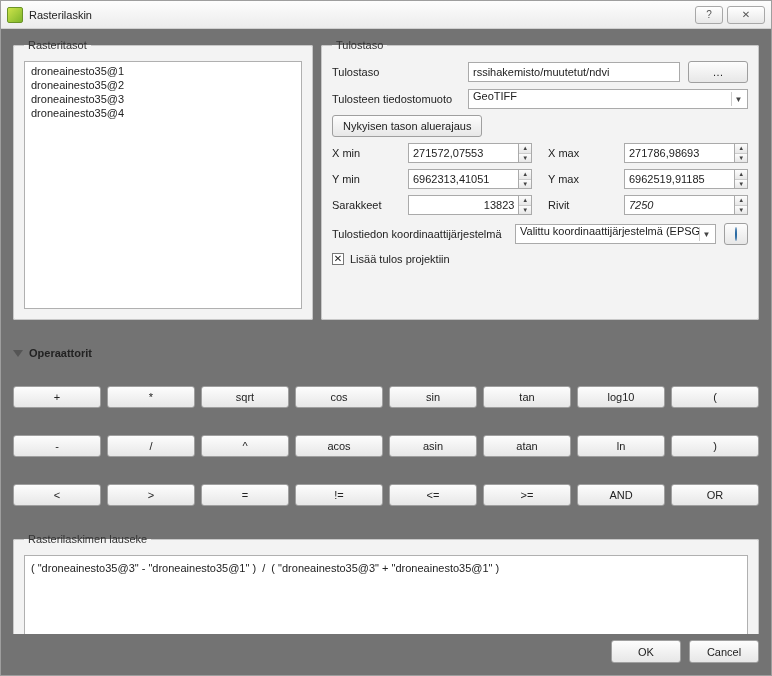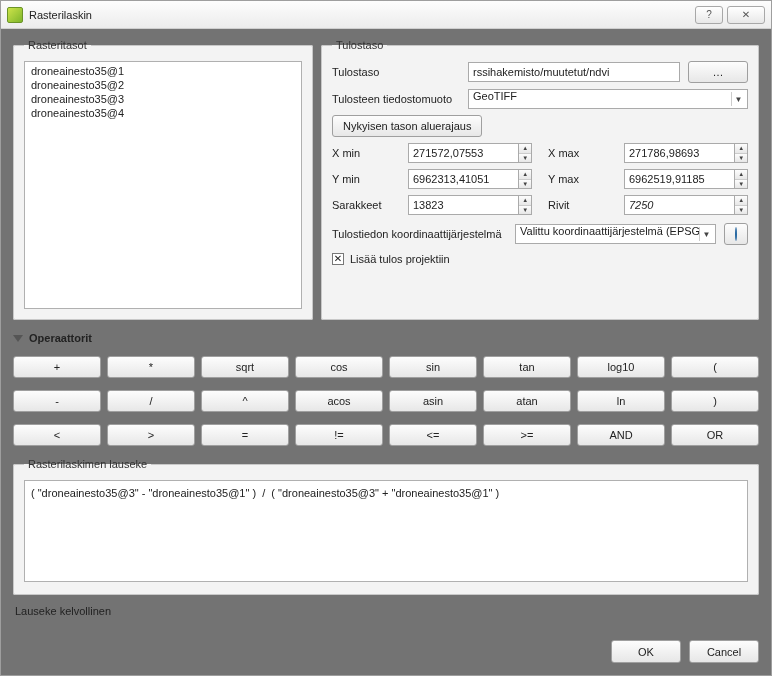--- a/index.html
+++ b/index.html
@@ -2,21 +2,21 @@
 <html><head>
 <meta charset="utf-8">
 <style>
   *{box-sizing:border-box;font-family:"Segoe UI",Tahoma,sans-serif;font-size:11px;color:#222}
   body{margin:0;background:#fff}
   .window{width:772px;height:676px;border:1px solid #9e9e9e;background:#737373;display:flex;flex-direction:column;box-shadow:2px 2px 6px rgba(0,0,0,.25)}
   .titlebar{height:28px;background:linear-gradient(#fdfdfd,#ececec);border-bottom:1px solid #cfcfcf;display:flex;align-items:center;padding:0 6px}
   .titlebar .icon{width:16px;height:16px;margin-right:6px;background:linear-gradient(135deg,#cde34a,#7fb62b);border:1px solid #6b9427;border-radius:2px}
   .titlebar .title{flex:1}
   .tbtn{width:28px;height:18px;margin-left:4px;border:1px solid #a8a8a8;border-radius:3px;background:linear-gradient(#fff,#e8e8e8);display:flex;align-items:center;justify-content:center;font-size:10px;color:#555;cursor:pointer}
-  .client{flex:1;padding:10px 12px 10px 12px;display:flex;flex-direction:column;gap:6px;overflow:hidden}
+  .client{flex:1;padding:10px 12px 10px 12px;display:flex;flex-direction:column;gap:21px;overflow:hidden}
   .top{display:flex;gap:8px}
   fieldset{border:1px solid #c8c8c8;border-radius:2px;margin:0;padding:10px 10px 10px 10px;background:#f3f3f3}
   legend{padding:0 4px;color:#333}
   .fs-layers{width:300px}
   .listbox{width:100%;height:248px;background:#fff;border:1px solid #b0b0b0;padding:2px 4px;overflow:auto}
   .listitem{padding:1px 2px;cursor:default}
   .fs-output{flex:1}
   .row{display:flex;align-items:center;gap:8px;margin-bottom:6px}
   .lbl{width:128px}
   .txt{height:20px;border:1px solid #aaa;background:#fff;padding:0 4px}
@@ -120,21 +120,21 @@
           <div class="spin">
               <input style="width: 100%;" value="6962519,91185">
               <div class="spinbtns">
                 <div>▲</div>
                 <div>▼</div>
               </div>
             </div>
 
           <div>Sarakkeet</div>
           <div class="spin">
-              <input style="width: 100%;" value="13823">
+              <input style="width: 100%; text-align: right;" value="13823">
               <div class="spinbtns">
                 <div>▲</div>
                 <div>▼</div>
               </div>
             </div>
           <div class="rlbl">Rivit</div>
           <div class="spin">
               <input style="width: 100%; font-style: italic;" value="7250">
               <div class="spinbtns">
                 <div>▲</div>

